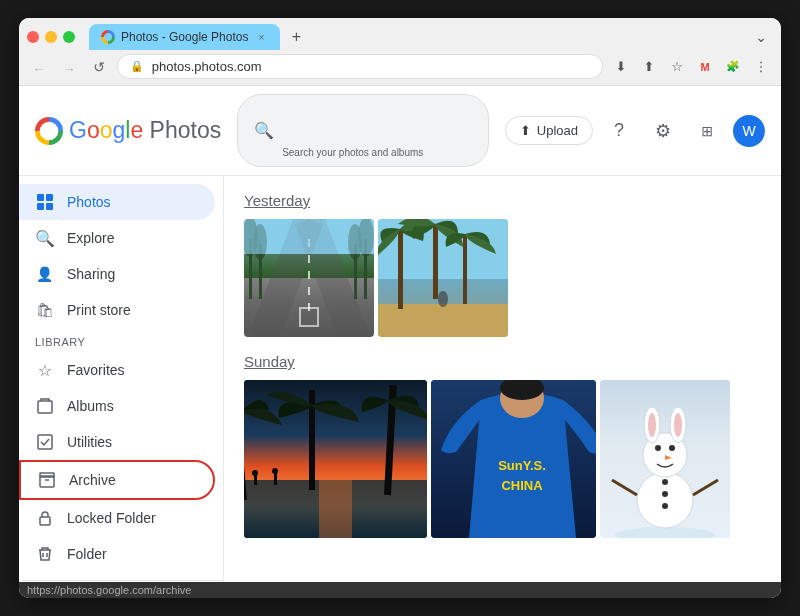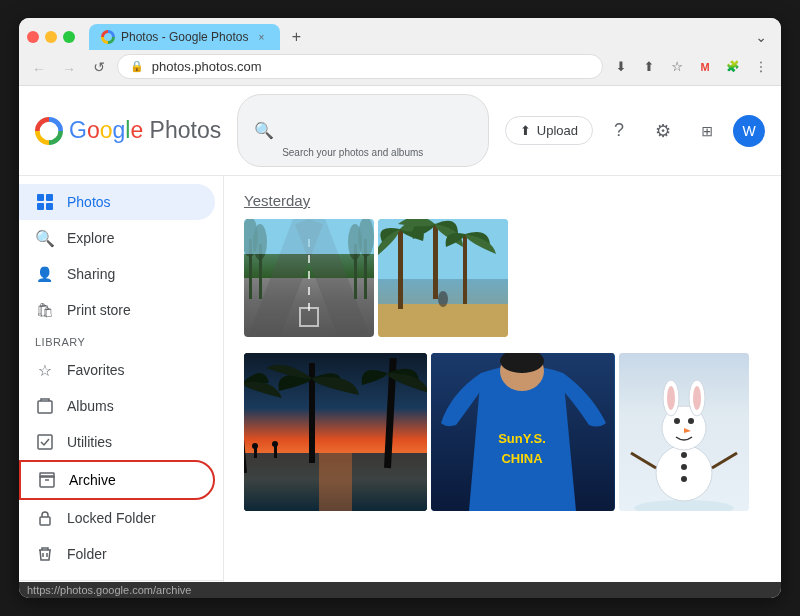--- a/index.html
+++ b/index.html
@@ -275,21 +275,21 @@
 
     .sidebar-item.active {
       background: #e8f0fe;
       color: #1a73e8;
       font-weight: 500;
     }
 
     .sidebar-item.archive-selected {
       border: 2px solid #e03000;
       background: #fff;
-      color: #000000;
+      color: #404040;
     }
 
     .sidebar-icon {
       width: 20px;
       height: 20px;
       display: flex;
       align-items: center;
       justify-content: center;
       font-size: 16px;
       flex-shrink: 0;
@@ -365,21 +365,21 @@
     }
 
     .photo-sunset-palm {
       width: 183px;
       height: 158px;
       background: linear-gradient(180deg, #1a1a2e 0%, #16213e 20%, #e8650a 40%, #f4a261 55%, #264653 70%, #1a1a2e 100%);
       position: relative;
     }
 
     .photo-athlete {
-      width: 184px;
+      width: 165px;
       height: 158px;
       background: linear-gradient(135deg, #1a3a6b 0%, #1a5a9b 40%, #0a2a5b 100%);
       position: relative;
       display: flex;
       align-items: flex-end;
       justify-content: center;
     }
 
     .photo-snowman {
       width: 130px;
@@ -638,20 +638,21 @@
                   <path d="M87,15 Q115,20 118,35 Q87,22 87,15" fill="#3d6b35"></path>
 
                   <ellipse cx="65" cy="80" rx="5" ry="8" fill="#333" opacity="0.6"></ellipse>
                 </svg>
               </div>
             </div>
           </div>
         </div>
 
         <div class="date-section">
+          <div class="date-label">Sunday</div>
           <div class="photo-grid">
 
             <div class="photo-item">
               <div class="photo-sunset-palm">
                 <svg width="183" height="158" style="position:absolute;top:0;left:0;">
 
                   <rect x="0" y="0" width="183" height="158" fill="#0d1b2a"></rect>
 
                   <defs>
                     <linearGradient id="sunsetGrad" x1="0" y1="0" x2="0" y2="1">

